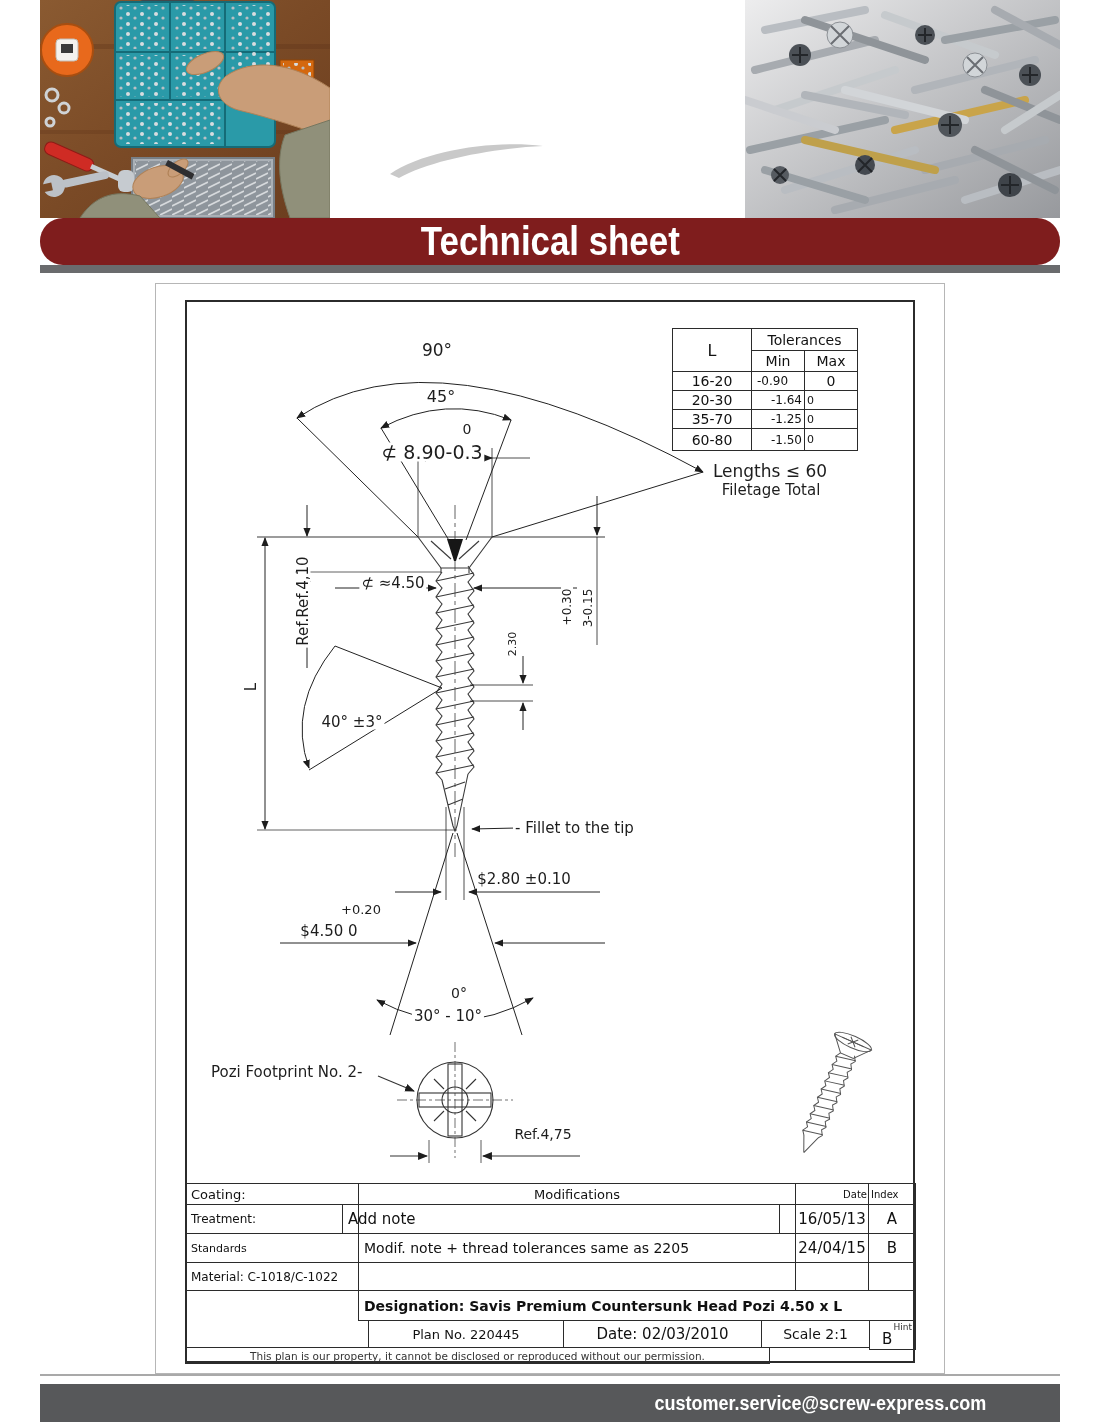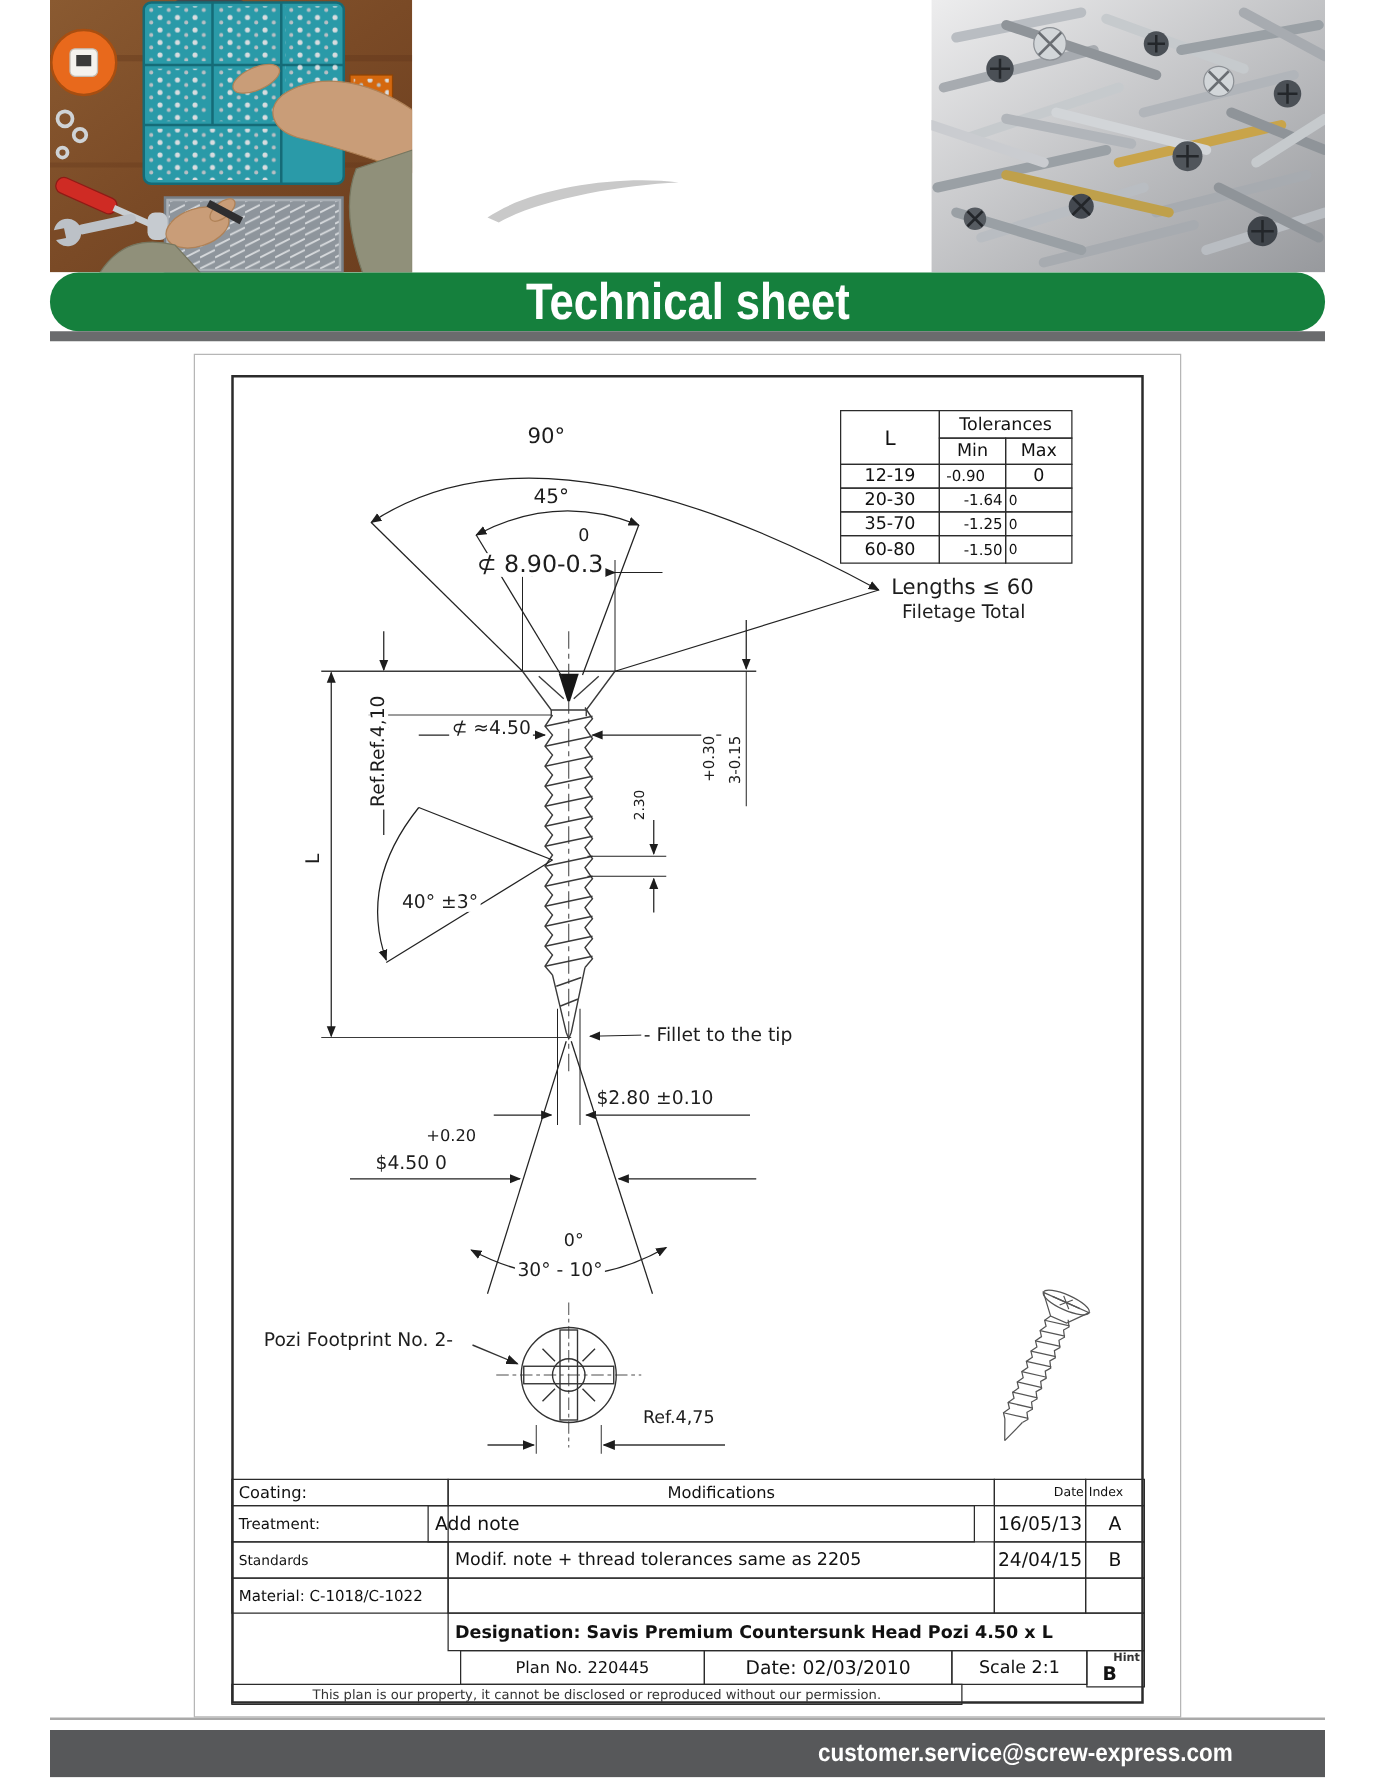--- a/index.html
+++ b/index.html
@@ -27,21 +27,21 @@
   .lbl{position:absolute;transform:translate(-50%,-50%);font-size:14px;color:#1d1d1d;
        background:#fff;white-space:nowrap;line-height:1;padding:0 2px;}
   .rot{transform:translate(-50%,-50%) rotate(-90deg);}
   .la{transform:translate(0,-50%);}
   
   .cell{position:absolute;border:1px solid #2b2b2b;box-sizing:border-box;display:flex;
         align-items:center;padding:0 5px;font-size:13px;color:#111;white-space:nowrap;
         overflow:hidden;background:transparent;}
   .cc{justify-content:center;padding:0;}
   .cr{justify-content:flex-end;}
-  .hintcell{display:block;padding:14px;font-weight:bold;}
+  .hintcell{display:block;padding:14px;}
   .hl{position:absolute;top:1px;right:3px;font-size:9px;color:#333;}
   .hv{position:absolute;bottom:1px;left:12px;font-size:15px;}
   
   .notes{position:absolute;left:657px;top:648px;width:292px;color:#151515;}
   .notes div{line-height:1.25;}
   
   .footer-bar{position:absolute;left:40px;top:1384px;width:1020px;height:38px;background:#57585a;
         display:flex;align-items:center;justify-content:flex-end;padding-right:55px;box-sizing:border-box;}
   .footer-bar span{display:inline-block;font-family:"Liberation Sans",sans-serif;font-weight:bold;
         font-size:20px;color:#fff;transform:scaleX(.9);letter-spacing:0;}
@@ -171,21 +171,21 @@
         <circle cx="265" cy="185" r="12" fill="#3f444a"></circle>
           <path d="M256,185 h18 M265,176 v18" stroke="#23262a" stroke-width="2"></path>
         <circle cx="95" cy="35" r="13" fill="#d2d6d9" stroke="#8d9196"></circle>
           <path d="M86,26 l18,18 M104,26 l-18,18" stroke="#6a6e73" stroke-width="2"></path>
         <circle cx="230" cy="65" r="12" fill="#d2d6d9" stroke="#8d9196"></circle>
           <path d="M222,57 l16,16 M238,57 l-16,16" stroke="#6a6e73" stroke-width="2"></path>
       </g>
     </svg>
   </div>
 
-  <div class="banner" style="background:#15803d;border-radius:23px;">
+  <div class="banner" style="background:#7f1d1d;border-radius:23px;">
     <span>Technical sheet</span>
   </div>
   <div class="banner-sub"></div>
 
   <div class="outer-frame"></div>
   <div class="inner-frame"></div>
   <div class="bline"></div>
 
   <svg class="abs" style="left:185px;top:300px;" width="730" height="875" viewBox="0 0 730 875">
     <defs>
@@ -317,21 +317,21 @@
   <div class="lbl" style="left:459px;top:993px;font-size:14px">0°</div>
   <div class="lbl" style="left:448px;top:1016px;font-size:15px">30° - 10°</div>
   <div class="lbl la" style="left:209px;top:1072px;font-size:15px">Pozi Footprint No. 2-</div>
   <div class="lbl" style="left:543px;top:1134px;font-size:14px">Ref.4,75</div>
 
   <div class="cell cc" style="left:672px;top:328px;width:80px;height:44px;font-size:16px">L</div>
   <div class="cell cc" style="left:751px;top:328px;width:107px;height:23px;font-size:14px">Tolerances</div>
   <div class="cell cc" style="left:751px;top:350px;width:54px;height:22px;font-size:14px">Min</div>
   <div class="cell cc" style="left:804px;top:350px;width:54px;height:22px;font-size:14px">Max</div>
 
-  <div class="cell cc" style="left:672px;top:371px;width:80px;height:20px;font-size:14px">12-19</div>
+  <div class="cell cc" style="left:672px;top:371px;width:80px;height:20px;font-size:14px">16-20</div>
   <div class="cell" style="left:751px;top:371px;width:54px;height:20px;font-size:12px">-0.90</div>
   <div class="cell cc" style="left:804px;top:371px;width:54px;height:20px;font-size:14px">0</div>
 
   <div class="cell cc" style="left:672px;top:390px;width:80px;height:20px;font-size:14px">20-30</div>
   <div class="cell cr" style="left:751px;top:390px;width:54px;height:20px;font-size:12px;padding-right:2px">-1.64</div>
   <div class="cell" style="left:804px;top:390px;width:54px;height:20px;font-size:11px;padding-left:2px">0</div>
 
   <div class="cell cc" style="left:672px;top:409px;width:80px;height:20px;font-size:14px">35-70</div>
   <div class="cell cr" style="left:751px;top:409px;width:54px;height:20px;font-size:12px;padding-right:2px">-1.25</div>
   <div class="cell" style="left:804px;top:409px;width:54px;height:20px;font-size:11px;padding-left:2px">0</div>

